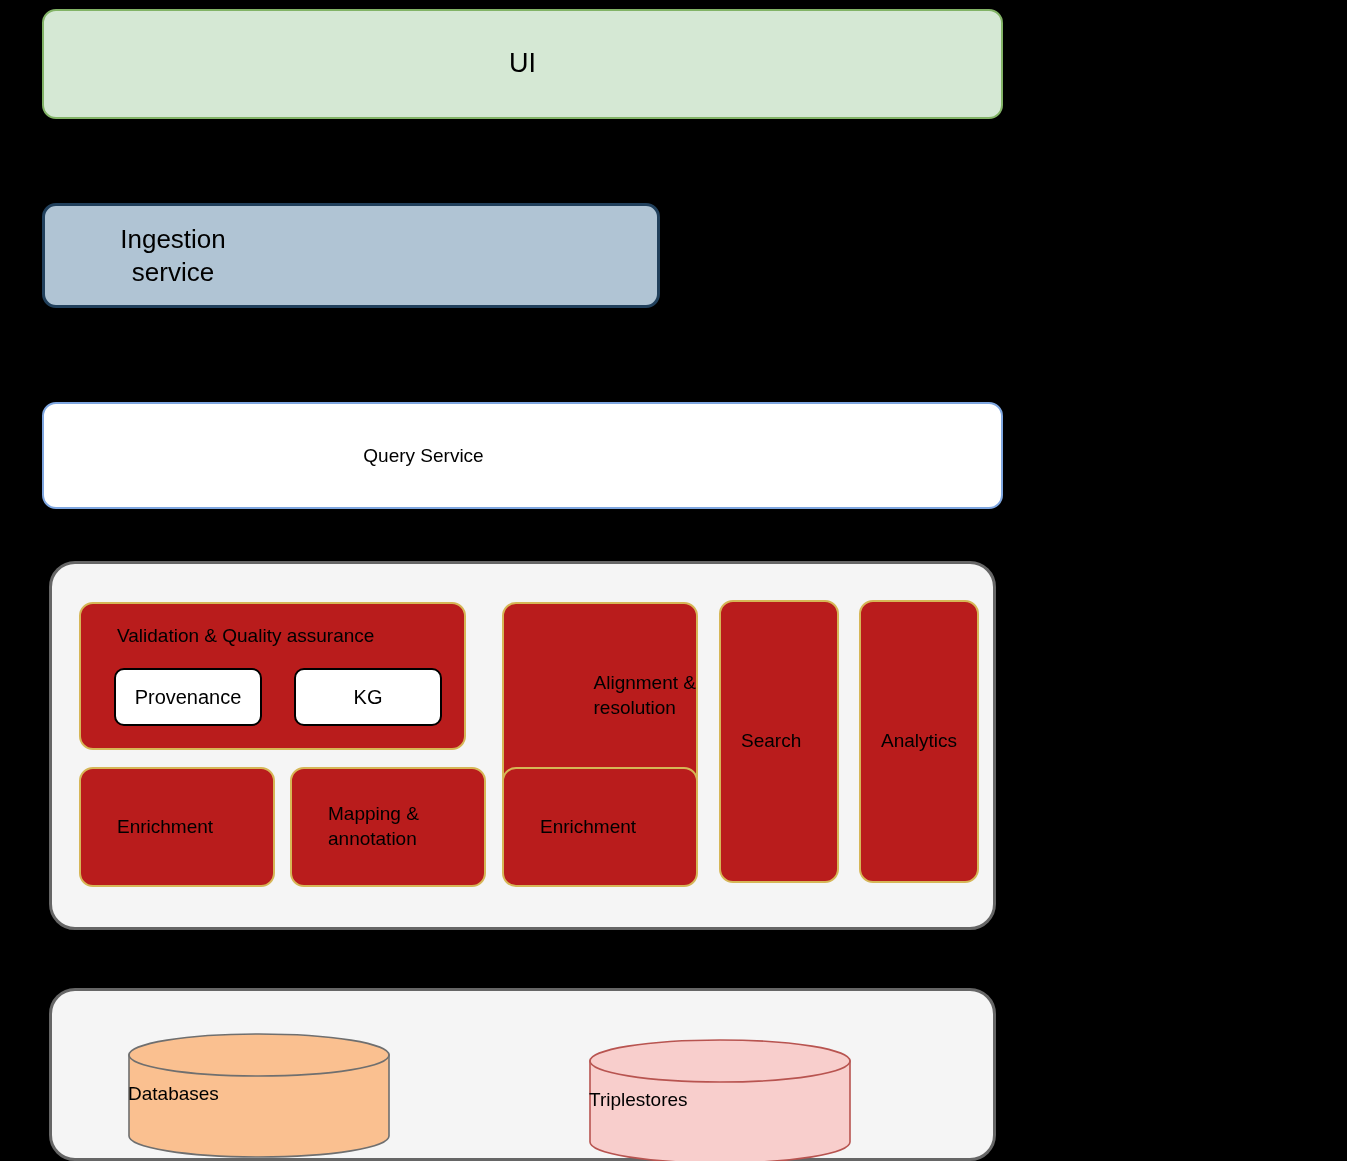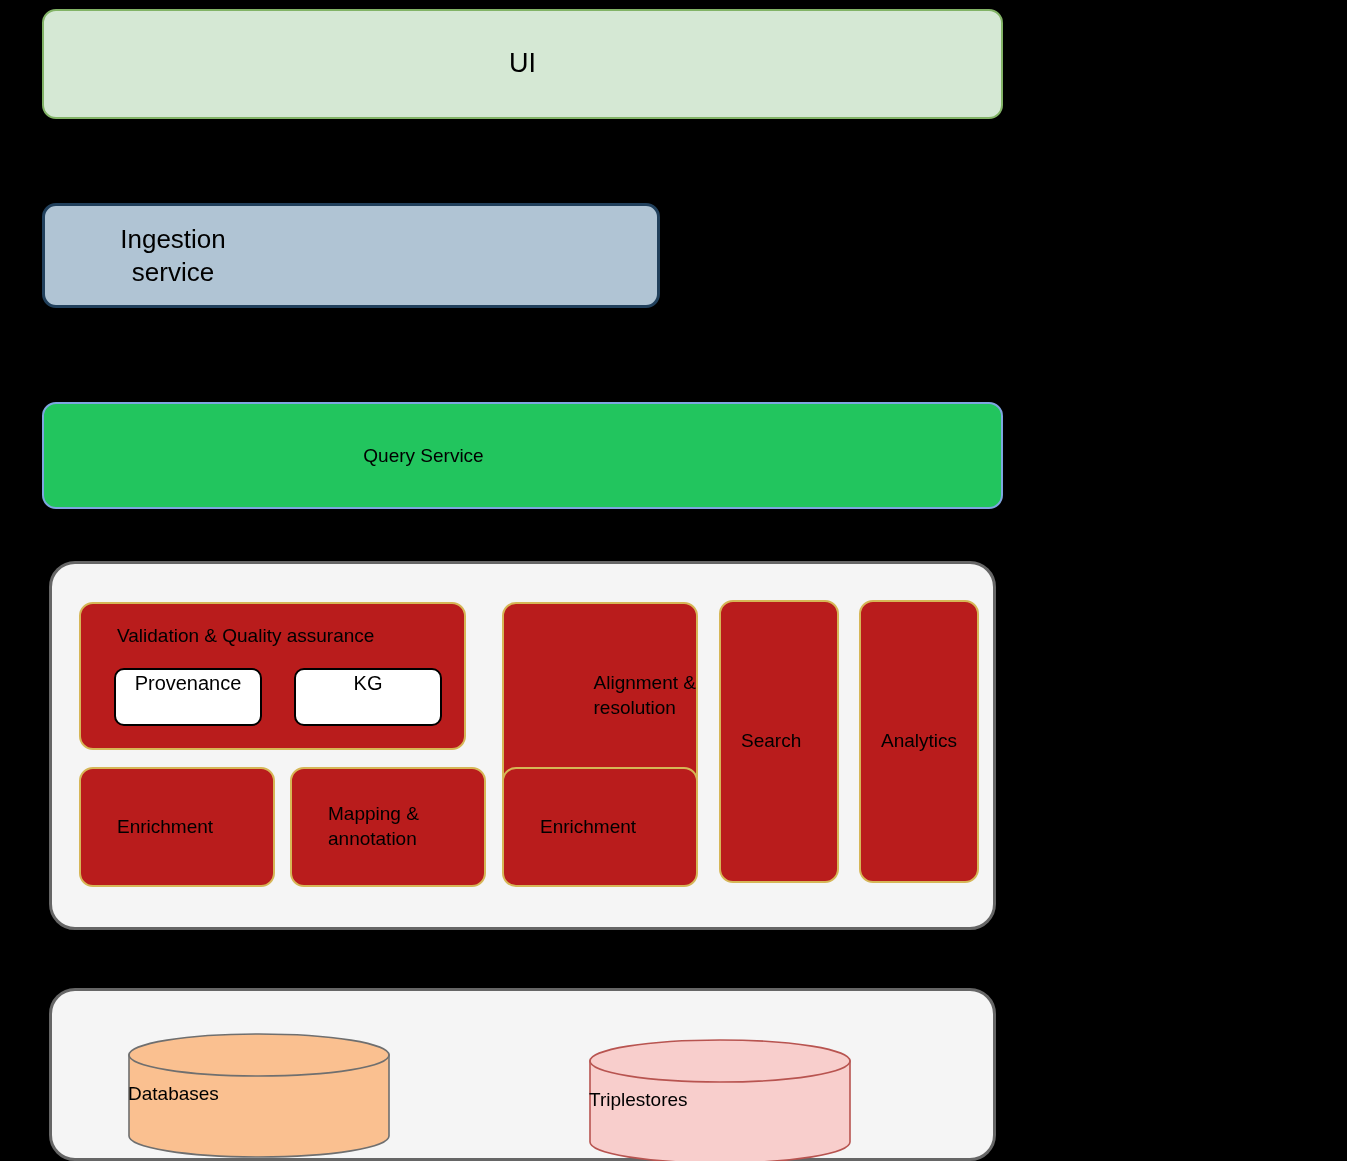--- a/index.html
+++ b/index.html
@@ -59,21 +59,21 @@
     margin-left: -178px;
     text-align: center;
   }
 
   
   #query-box {
     left: 42px;
     top: 402px;
     width: 961px;
     height: 107px;
-    background: #22c55e;
+    background: #ffffff;
     border: 2px solid #7ea6e0;
     border-radius: 14px;
     font-size: 19px;
     justify-content: flex-start;
   }
   #query-box .label {
     width: 100%;
     margin-left: -99px;
     text-align: center;
   }
@@ -123,20 +123,21 @@
     top: 20px;
     font-size: 19px;
   }
   .inner-box {
     position: absolute;
     box-sizing: border-box;
     background: #ffffff;
     border: 2px solid #000000;
     border-radius: 10px;
     display: flex;
+    align-items: center;
     justify-content: center;
     font-size: 20px;
     color: #000;
   }
   #inner-provenance { left: 33px;  top: 64px; width: 148px; height: 58px; }
   #inner-kg         { left: 213px; top: 64px; width: 148px; height: 58px; }
 
   
   #card-alignment   { left: 450px; top: 38px;  width: 196px; height: 188px; justify-content: flex-end; }
   #card-search      { left: 667px; top: 36px;  width: 120px; height: 283px; }

